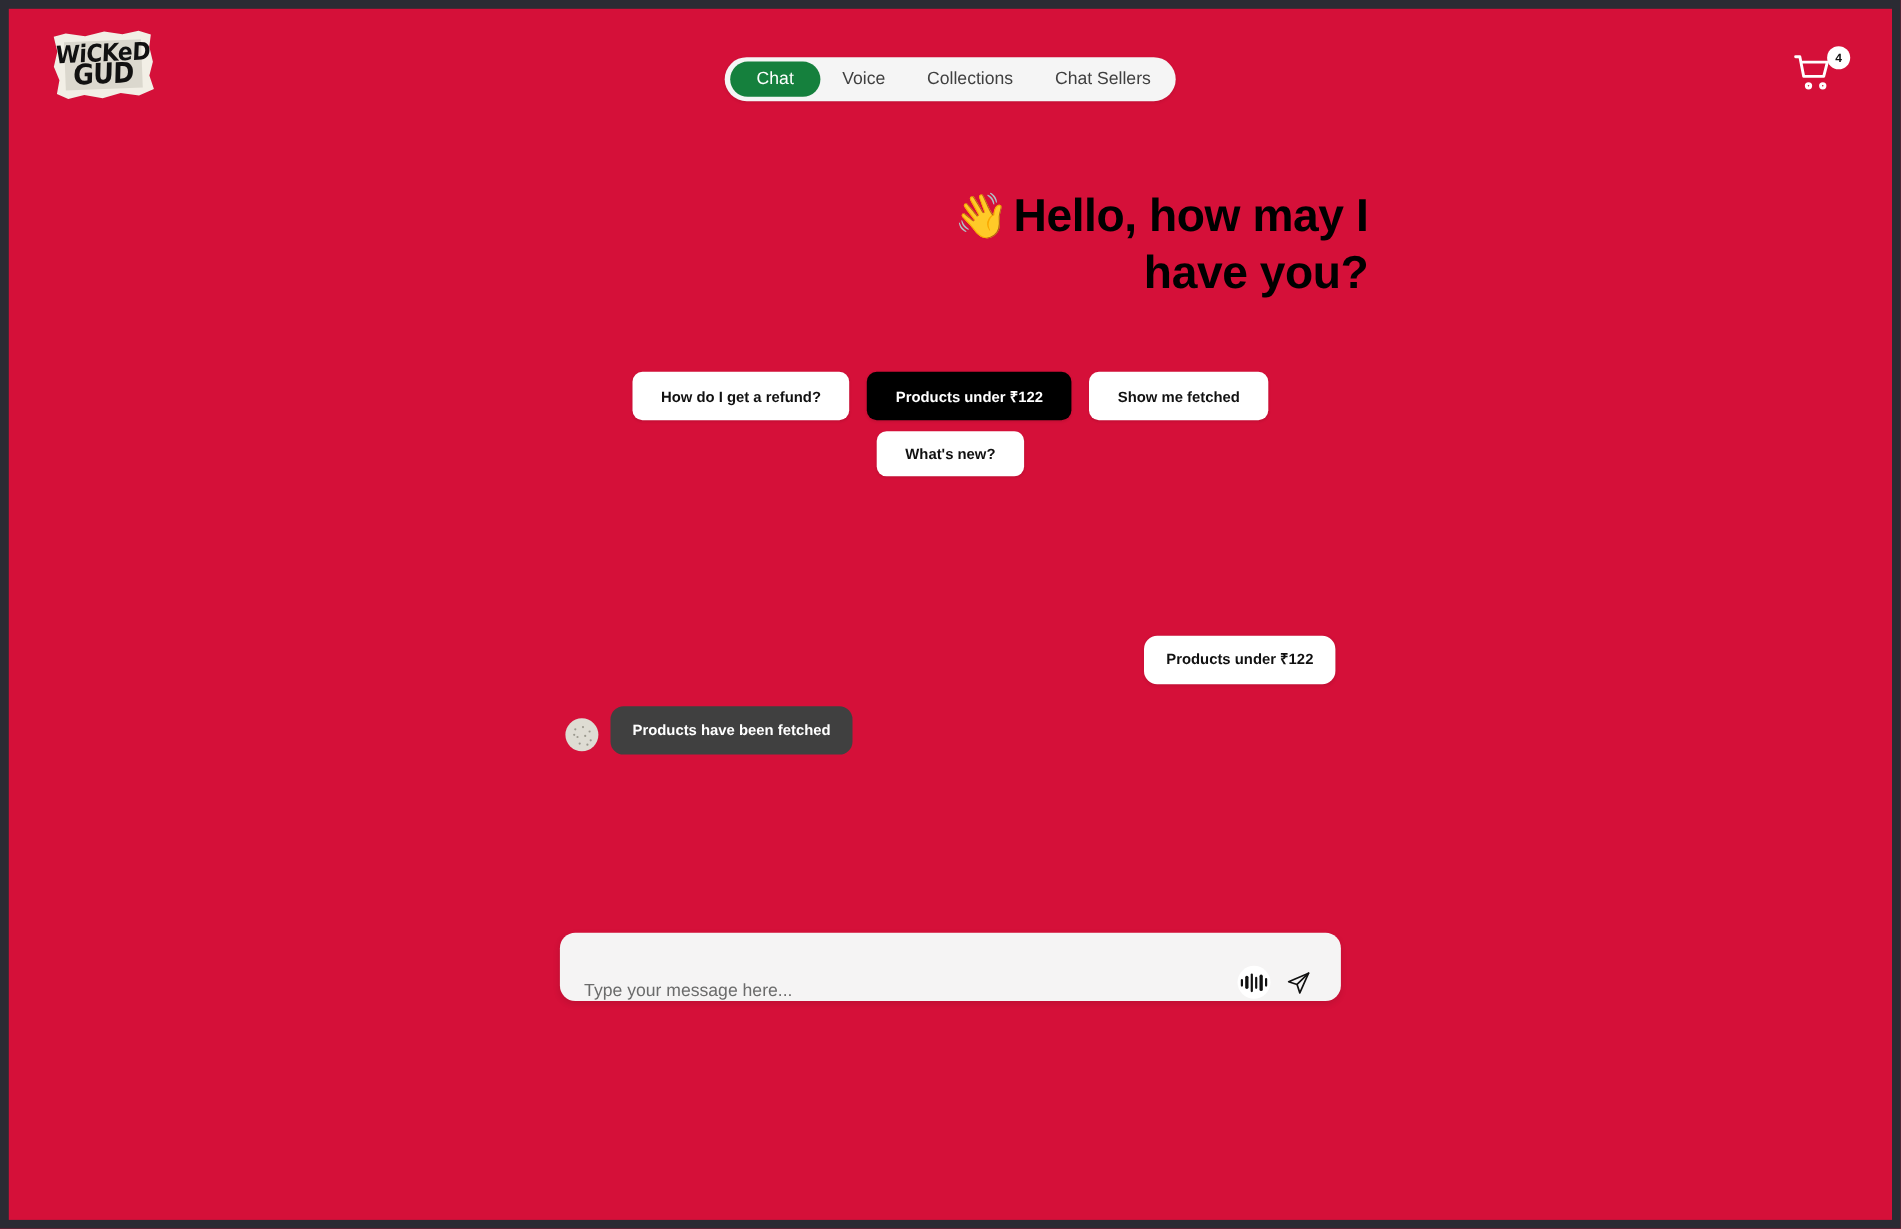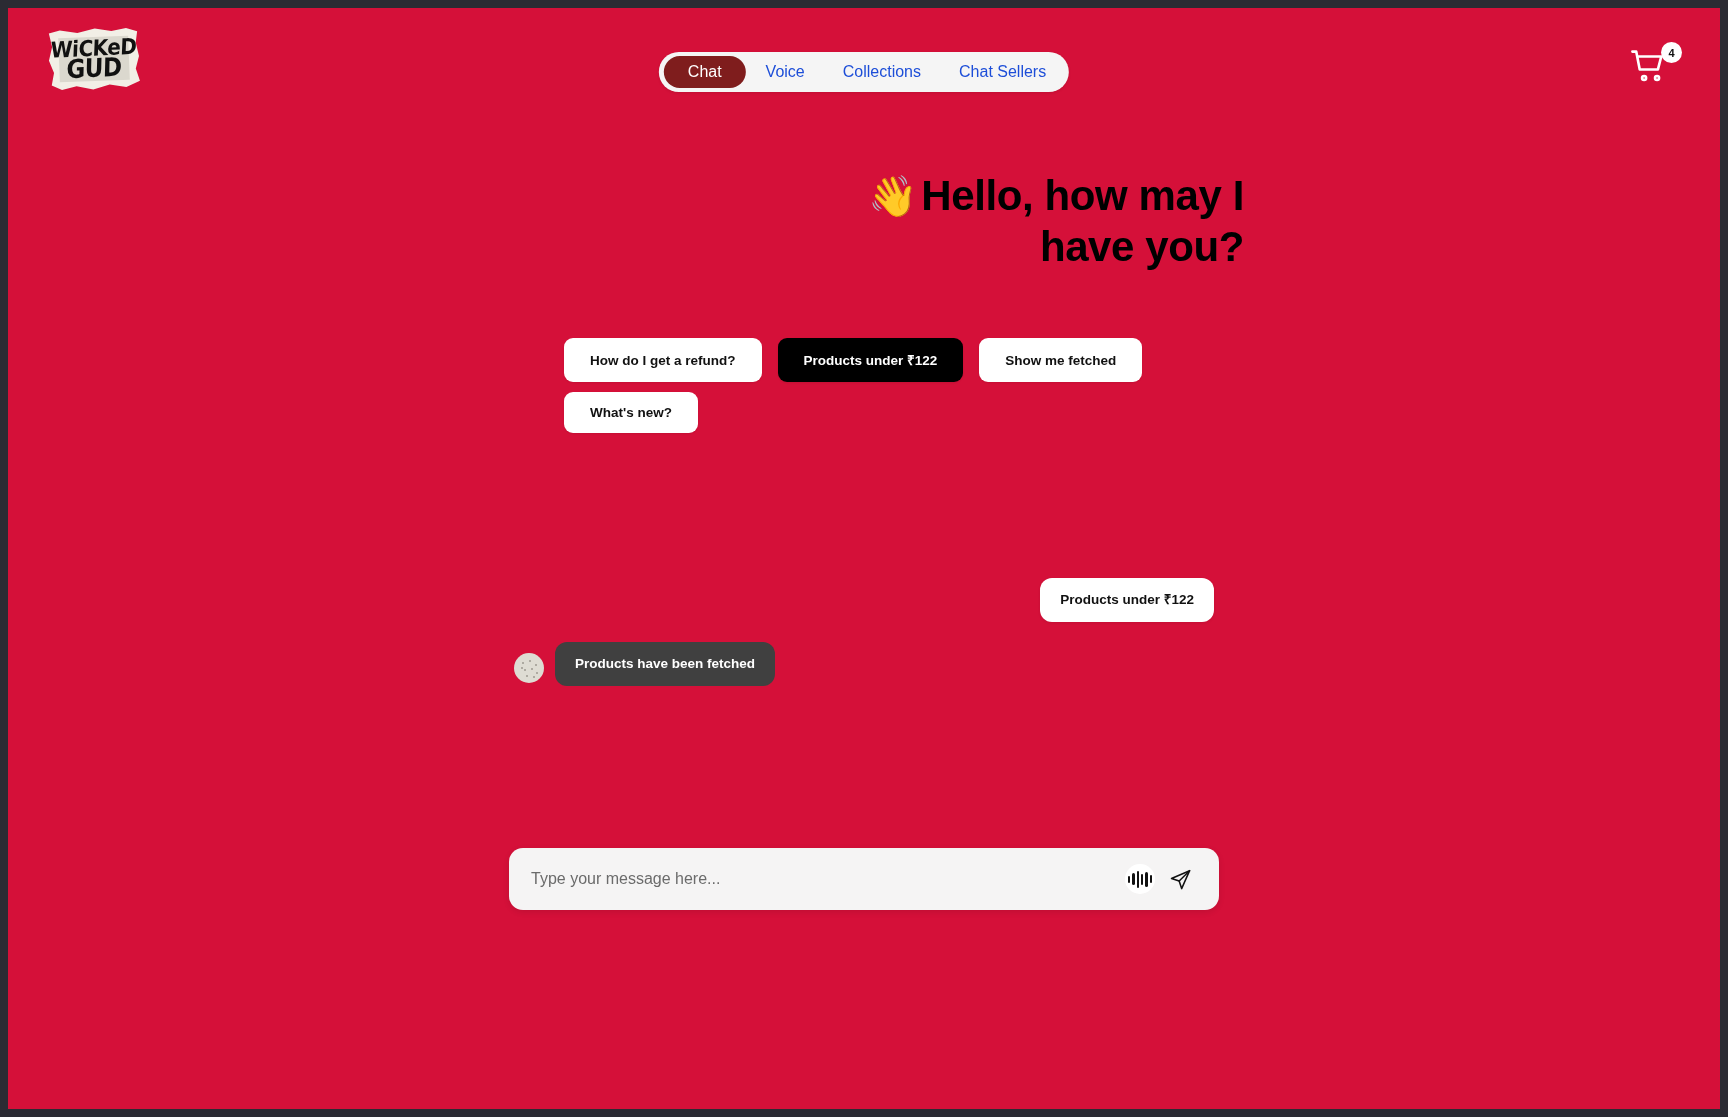--- a/index.html
+++ b/index.html
@@ -102,27 +102,27 @@
     box-shadow: 0 1px 3px rgba(0,0,0,.10);
   }
   .nav-item {
     height: 32px;
     padding: 0 18px;
     display: flex;
     align-items: center;
     justify-content: center;
     border-radius: 999px;
     font-size: 16px;
-    color: #1d4ed8;
+    color: #404040;
     cursor: pointer;
     white-space: nowrap;
     user-select: none;
   }
   .nav-item.active {
-    background: #7f1d1d;
+    background: #15803d;
     color: #fff;
     padding: 0 24px;
   }
 
   
   .cart {
     position: absolute;
     right: 40px;
     top: 38px;
     width: 52px;
@@ -169,20 +169,21 @@
 
   
   .chips {
     position: absolute;
     left: 50%;
     transform: translateX(-50%);
     top: 330px;
     width: 600px;
     display: flex;
     flex-wrap: wrap;
+    justify-content: center;
     gap: 10px 16px;
   }
   .chip {
     background: #FFFFFF;
     color: #111;
     border: none;
     border-radius: 9px;
     font-family: "Liberation Sans", sans-serif;
     font-size: 13.5px;
     font-weight: 700;
@@ -247,21 +248,21 @@
   .composer {
     position: absolute;
     left: 50%;
     transform: translateX(-50%);
     top: 840px;
     width: 710px;
     height: 62px;
     background: #F5F4F4;
     border-radius: 14px;
     display: flex;
-    align-items: center;
+    align-items: flex-end;
     padding: 0 22px;
     box-shadow: 0 2px 6px rgba(0,0,0,.10);
   }
   .composer-input {
     flex: 1;
     border: none;
     outline: none;
     background: transparent;
     font-family: "Liberation Sans", sans-serif;
     font-size: 16px;

